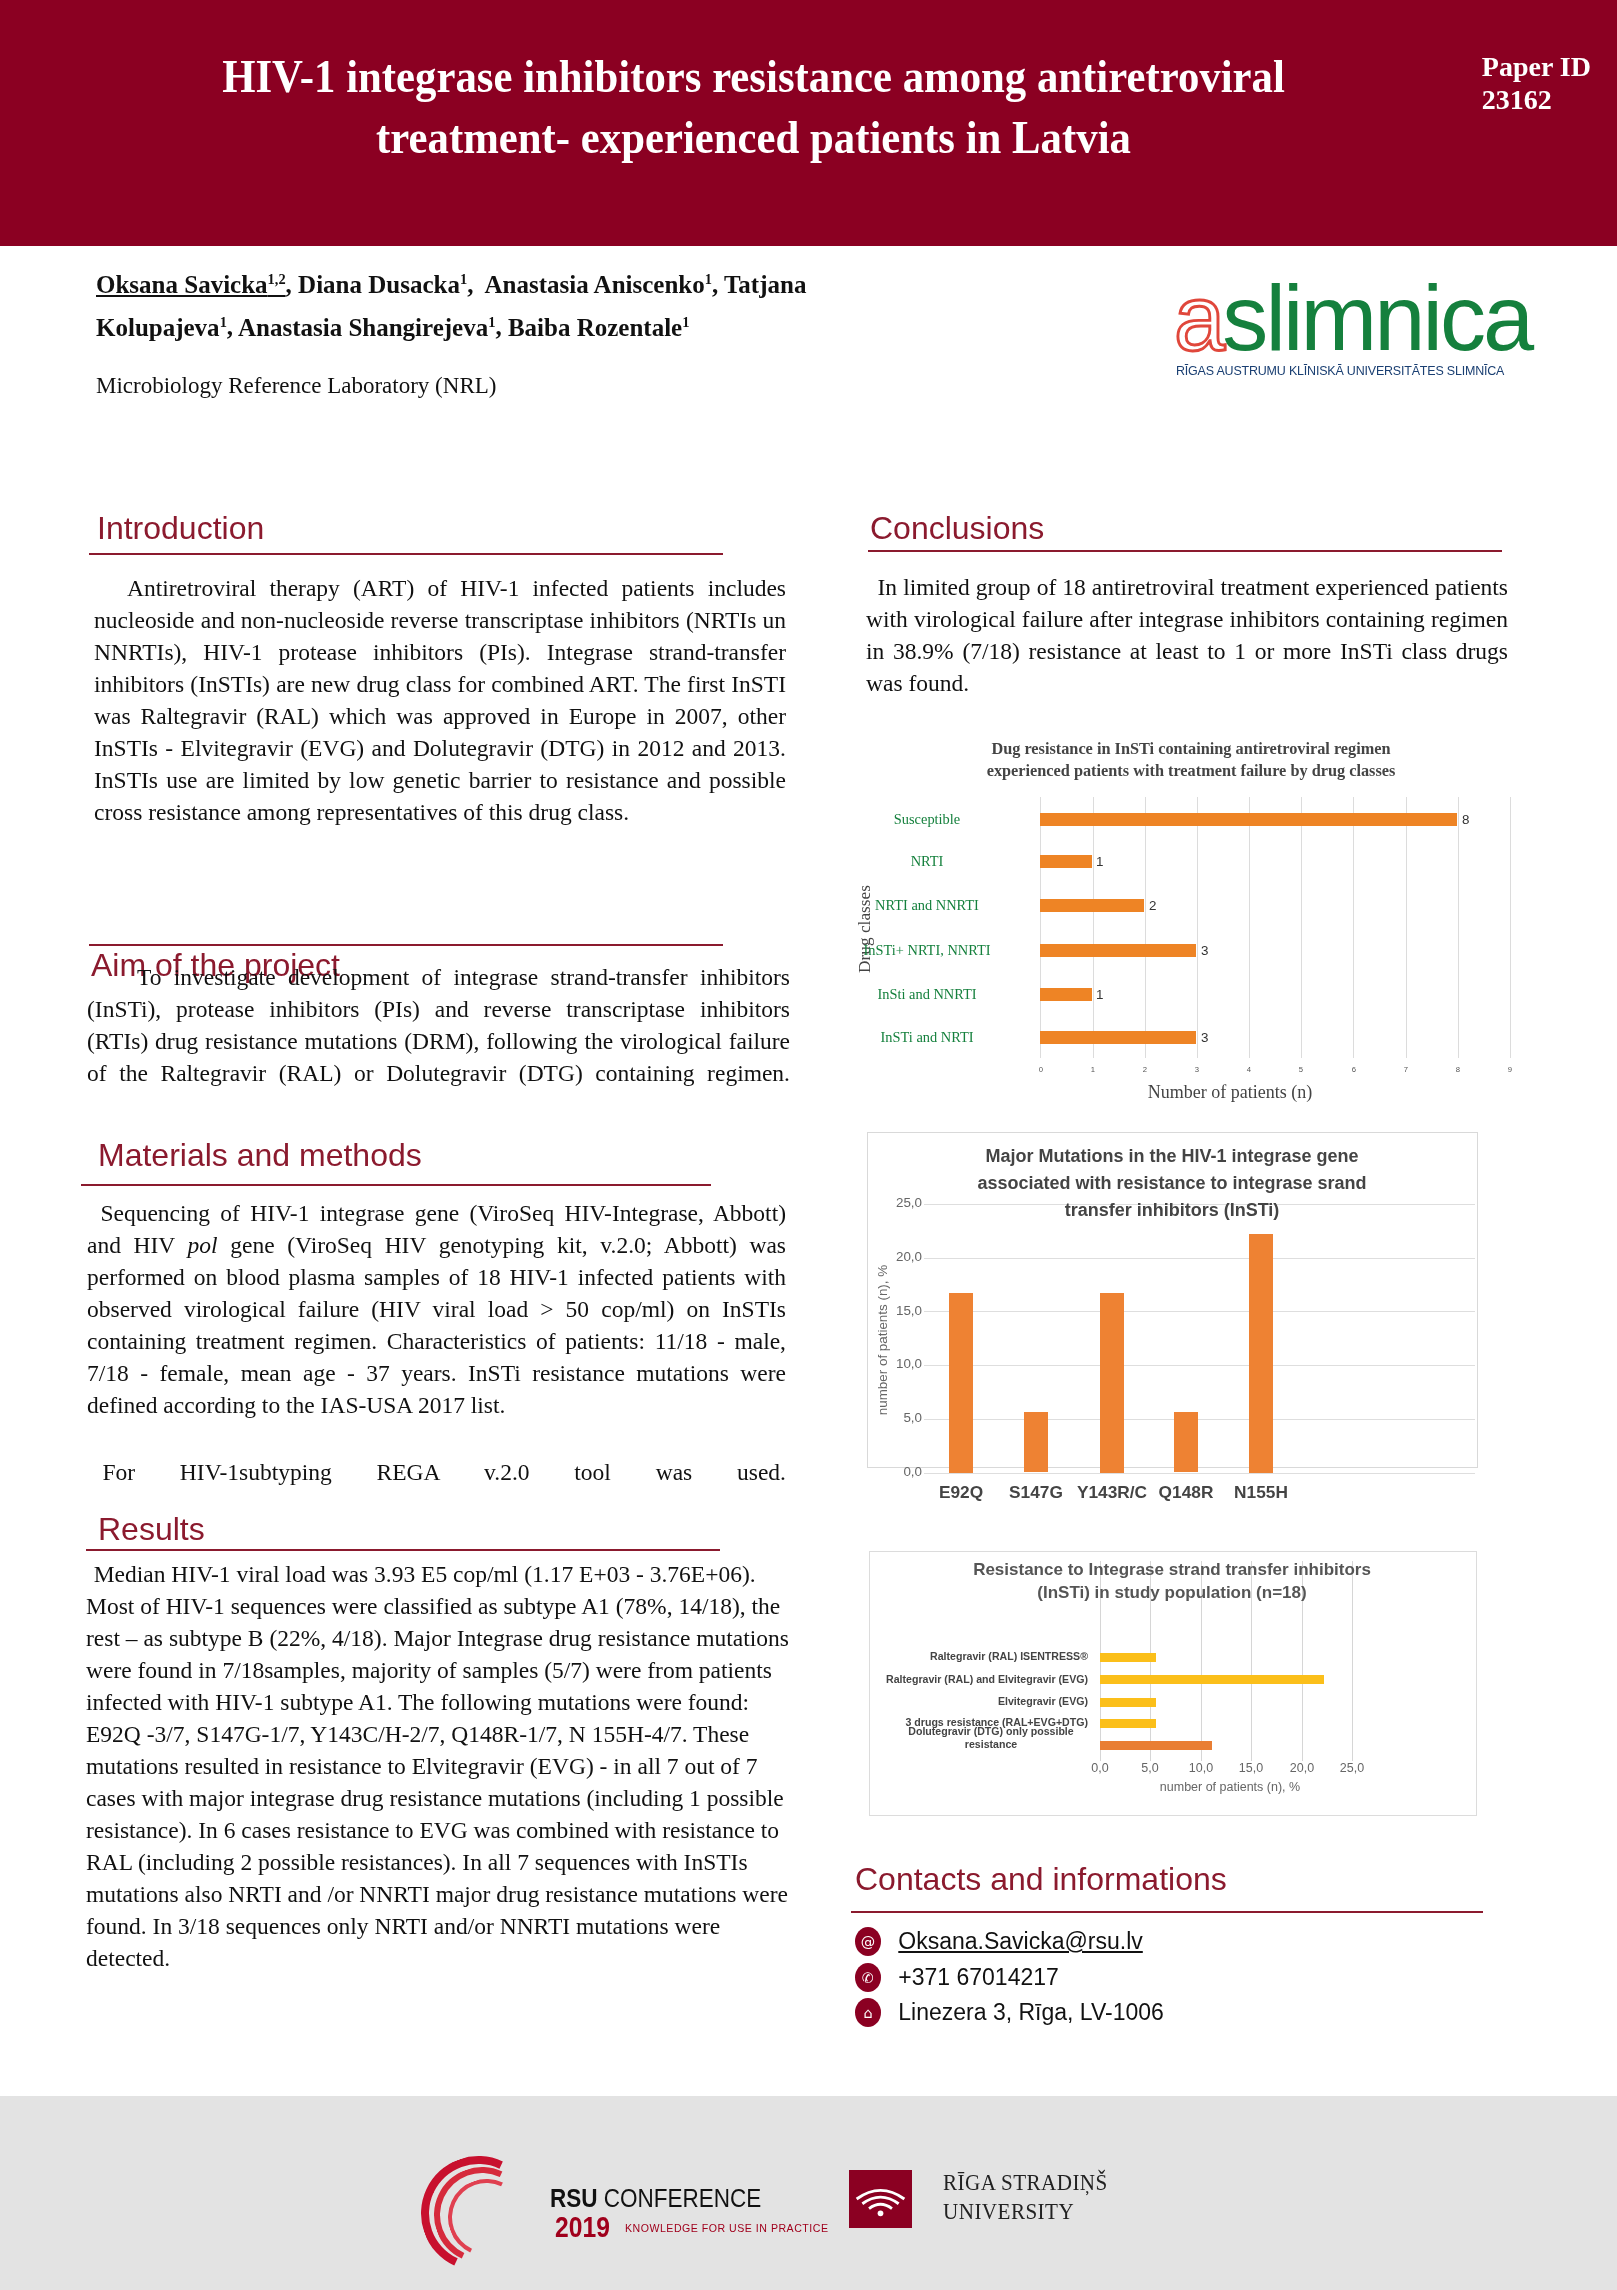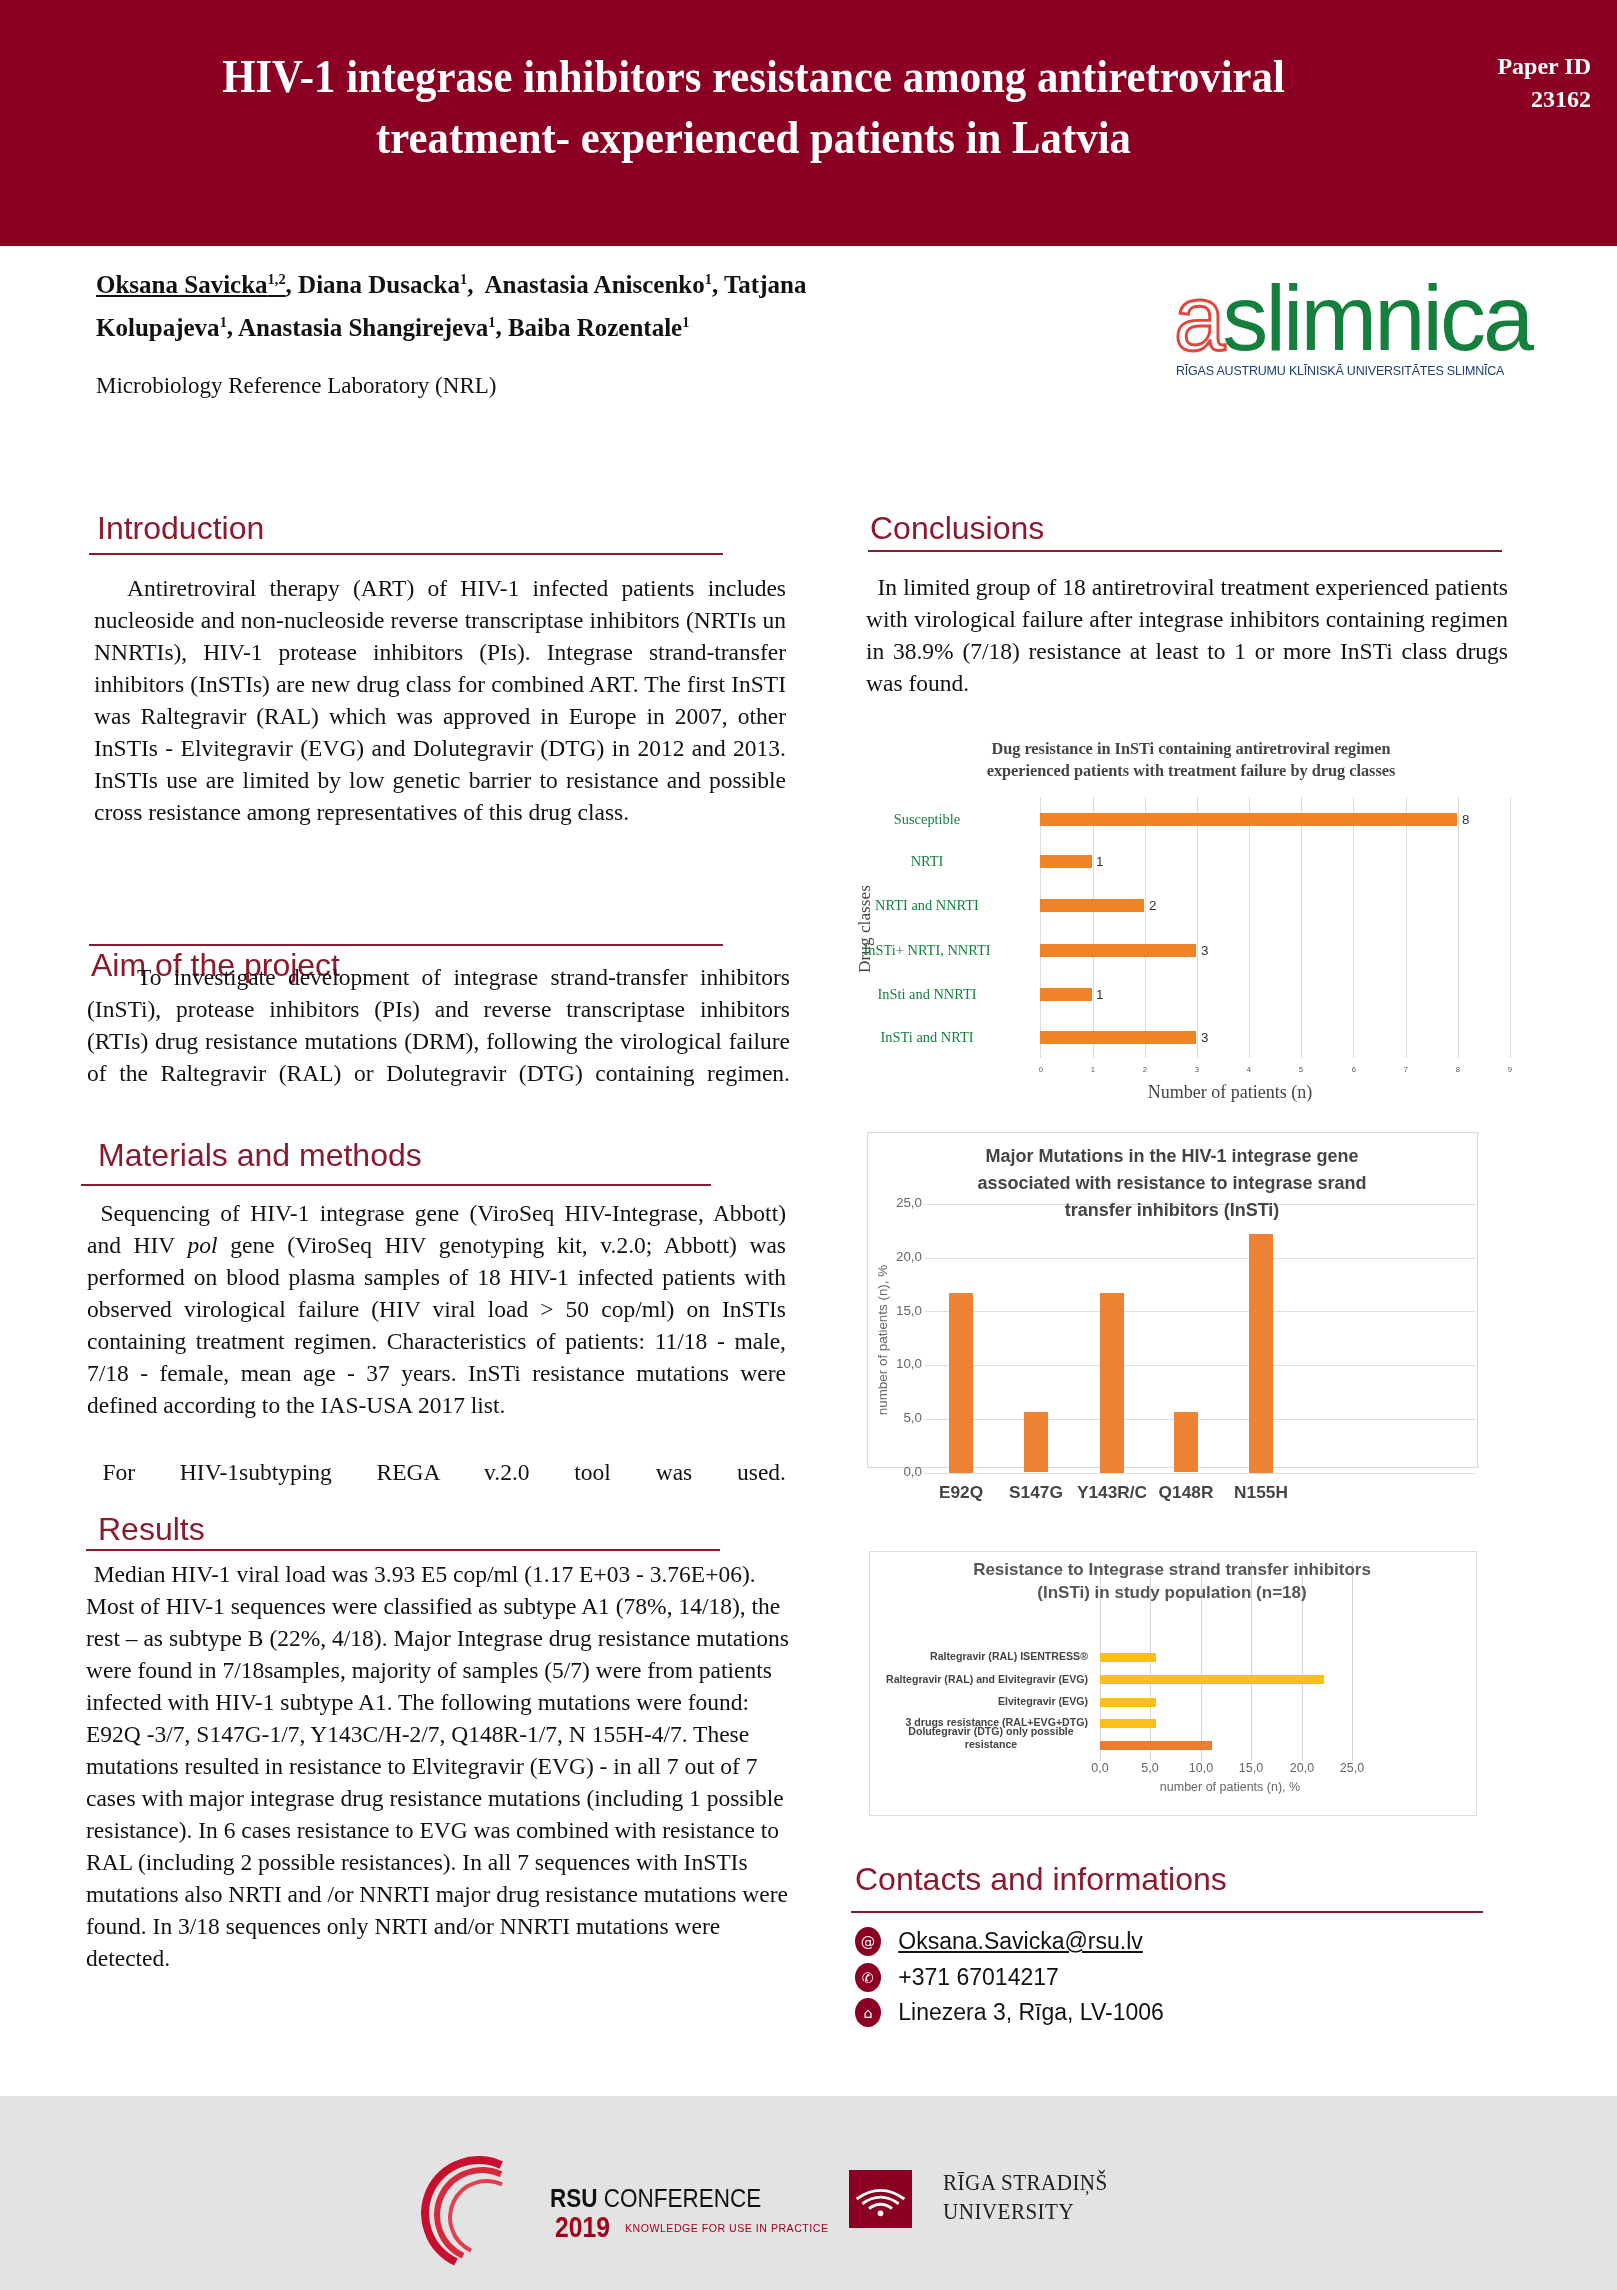--- a/index.html
+++ b/index.html
@@ -2,22 +2,22 @@
 <html><head>
 <meta charset="utf-8">
 <style>
   * { box-sizing: border-box; margin: 0; padding: 0; }
   html, body { width: 1618px; height: 2290px; background: #ffffff; overflow: hidden; }
   body { position: relative; font-family: "Liberation Serif", serif; color: #111; }
 
   .banner { position: absolute; left: 0; top: 0; width: 1618px; height: 246px; background: #8b0022; }
   .banner .title { position: absolute; left: 86px; top: 46px; width: 1335px; text-align: center; color: #fff;
     font-family: "Liberation Serif", serif; font-weight: bold; font-size: 46px; line-height: 61px; transform: scaleX(0.93); transform-origin: center; }
-  .banner .paper-id { position: absolute; right: 27px; top: 50px; text-align: right; color: #fff;
-    font-weight: bold; font-size: 24px; line-height: 33px; }
+  .banner .paper-id { position: absolute; right: 27px; top: 50px; color: #fff;
+    font-weight: bold; font-size: 28px; line-height: 33px; }
 
   .authors { position: absolute; left: 96px; top: 261px; width: 941px; font-weight: bold; font-size: 25px; line-height: 37px; }
   .authors sup { font-size: 14.4px; font-weight: bold; }
   .authors .first { text-decoration: underline; }
   .affil { position: absolute; left: 96px; top: 369px; width: 961px; font-size: 23px; line-height: 33px; }
   .affil sup { font-size: 13.4px; }
 
   .logo-aslimnica { position: absolute; left: 1174px; top: 272px; width: 375px; height: 106px; }
   .logo-aslimnica .word { position: absolute; left: 0; top: 0; font-family: "Liberation Sans", sans-serif; font-size: 92px; line-height: 92px; letter-spacing: -2.9px; }
   .logo-aslimnica .a { color: #fff; -webkit-text-stroke: 2.9px #e0473b; }

